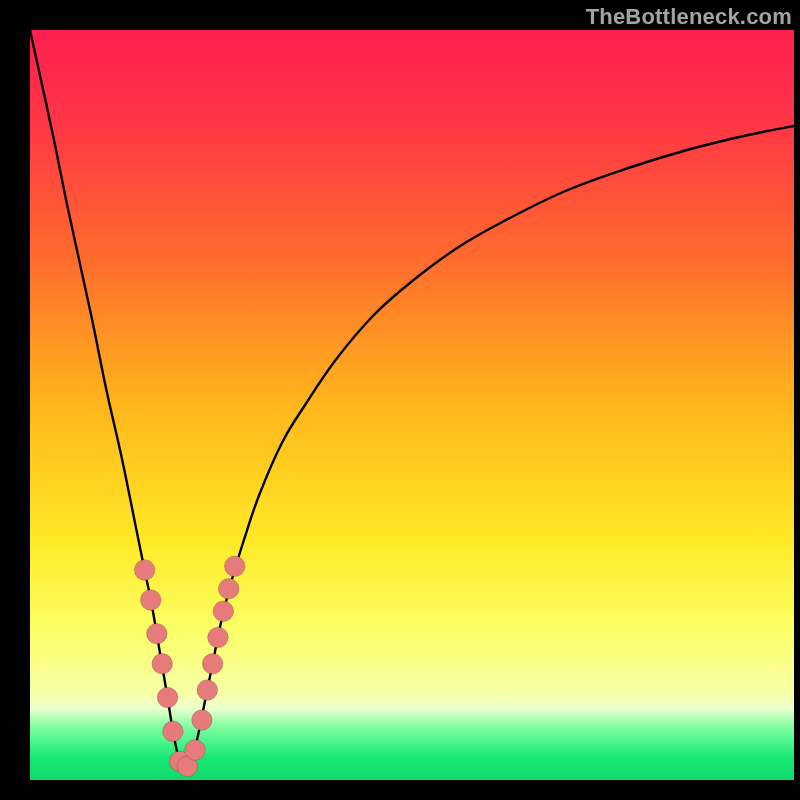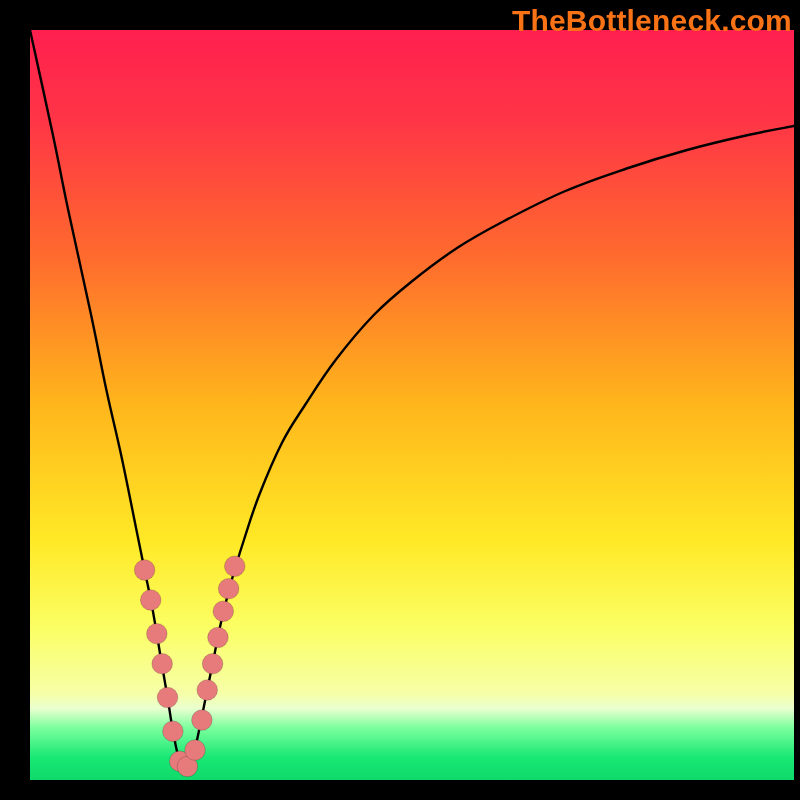--- a/index.html
+++ b/index.html
@@ -26,22 +26,22 @@
   .frame.bottom { left: 0; bottom: 0; width: 800px; }
   .frame.left   { left: 0; top: 0; height: 800px; }
   .frame.right  { right: 0; top: 0; height: 800px; }
   .plot {
     position: absolute;
   }
   .watermark {
     position: absolute;
     top: 4px;
     right: 8px;
-    color: #f97316;
-    font-size: 30px;
+    color: #a3a3a3;
+    font-size: 22px;
     font-weight: 600;
     letter-spacing: 0.2px;
     user-select: none;
   }
 </style>
 </head>
 <body>
 
 <div class="stage">
 

